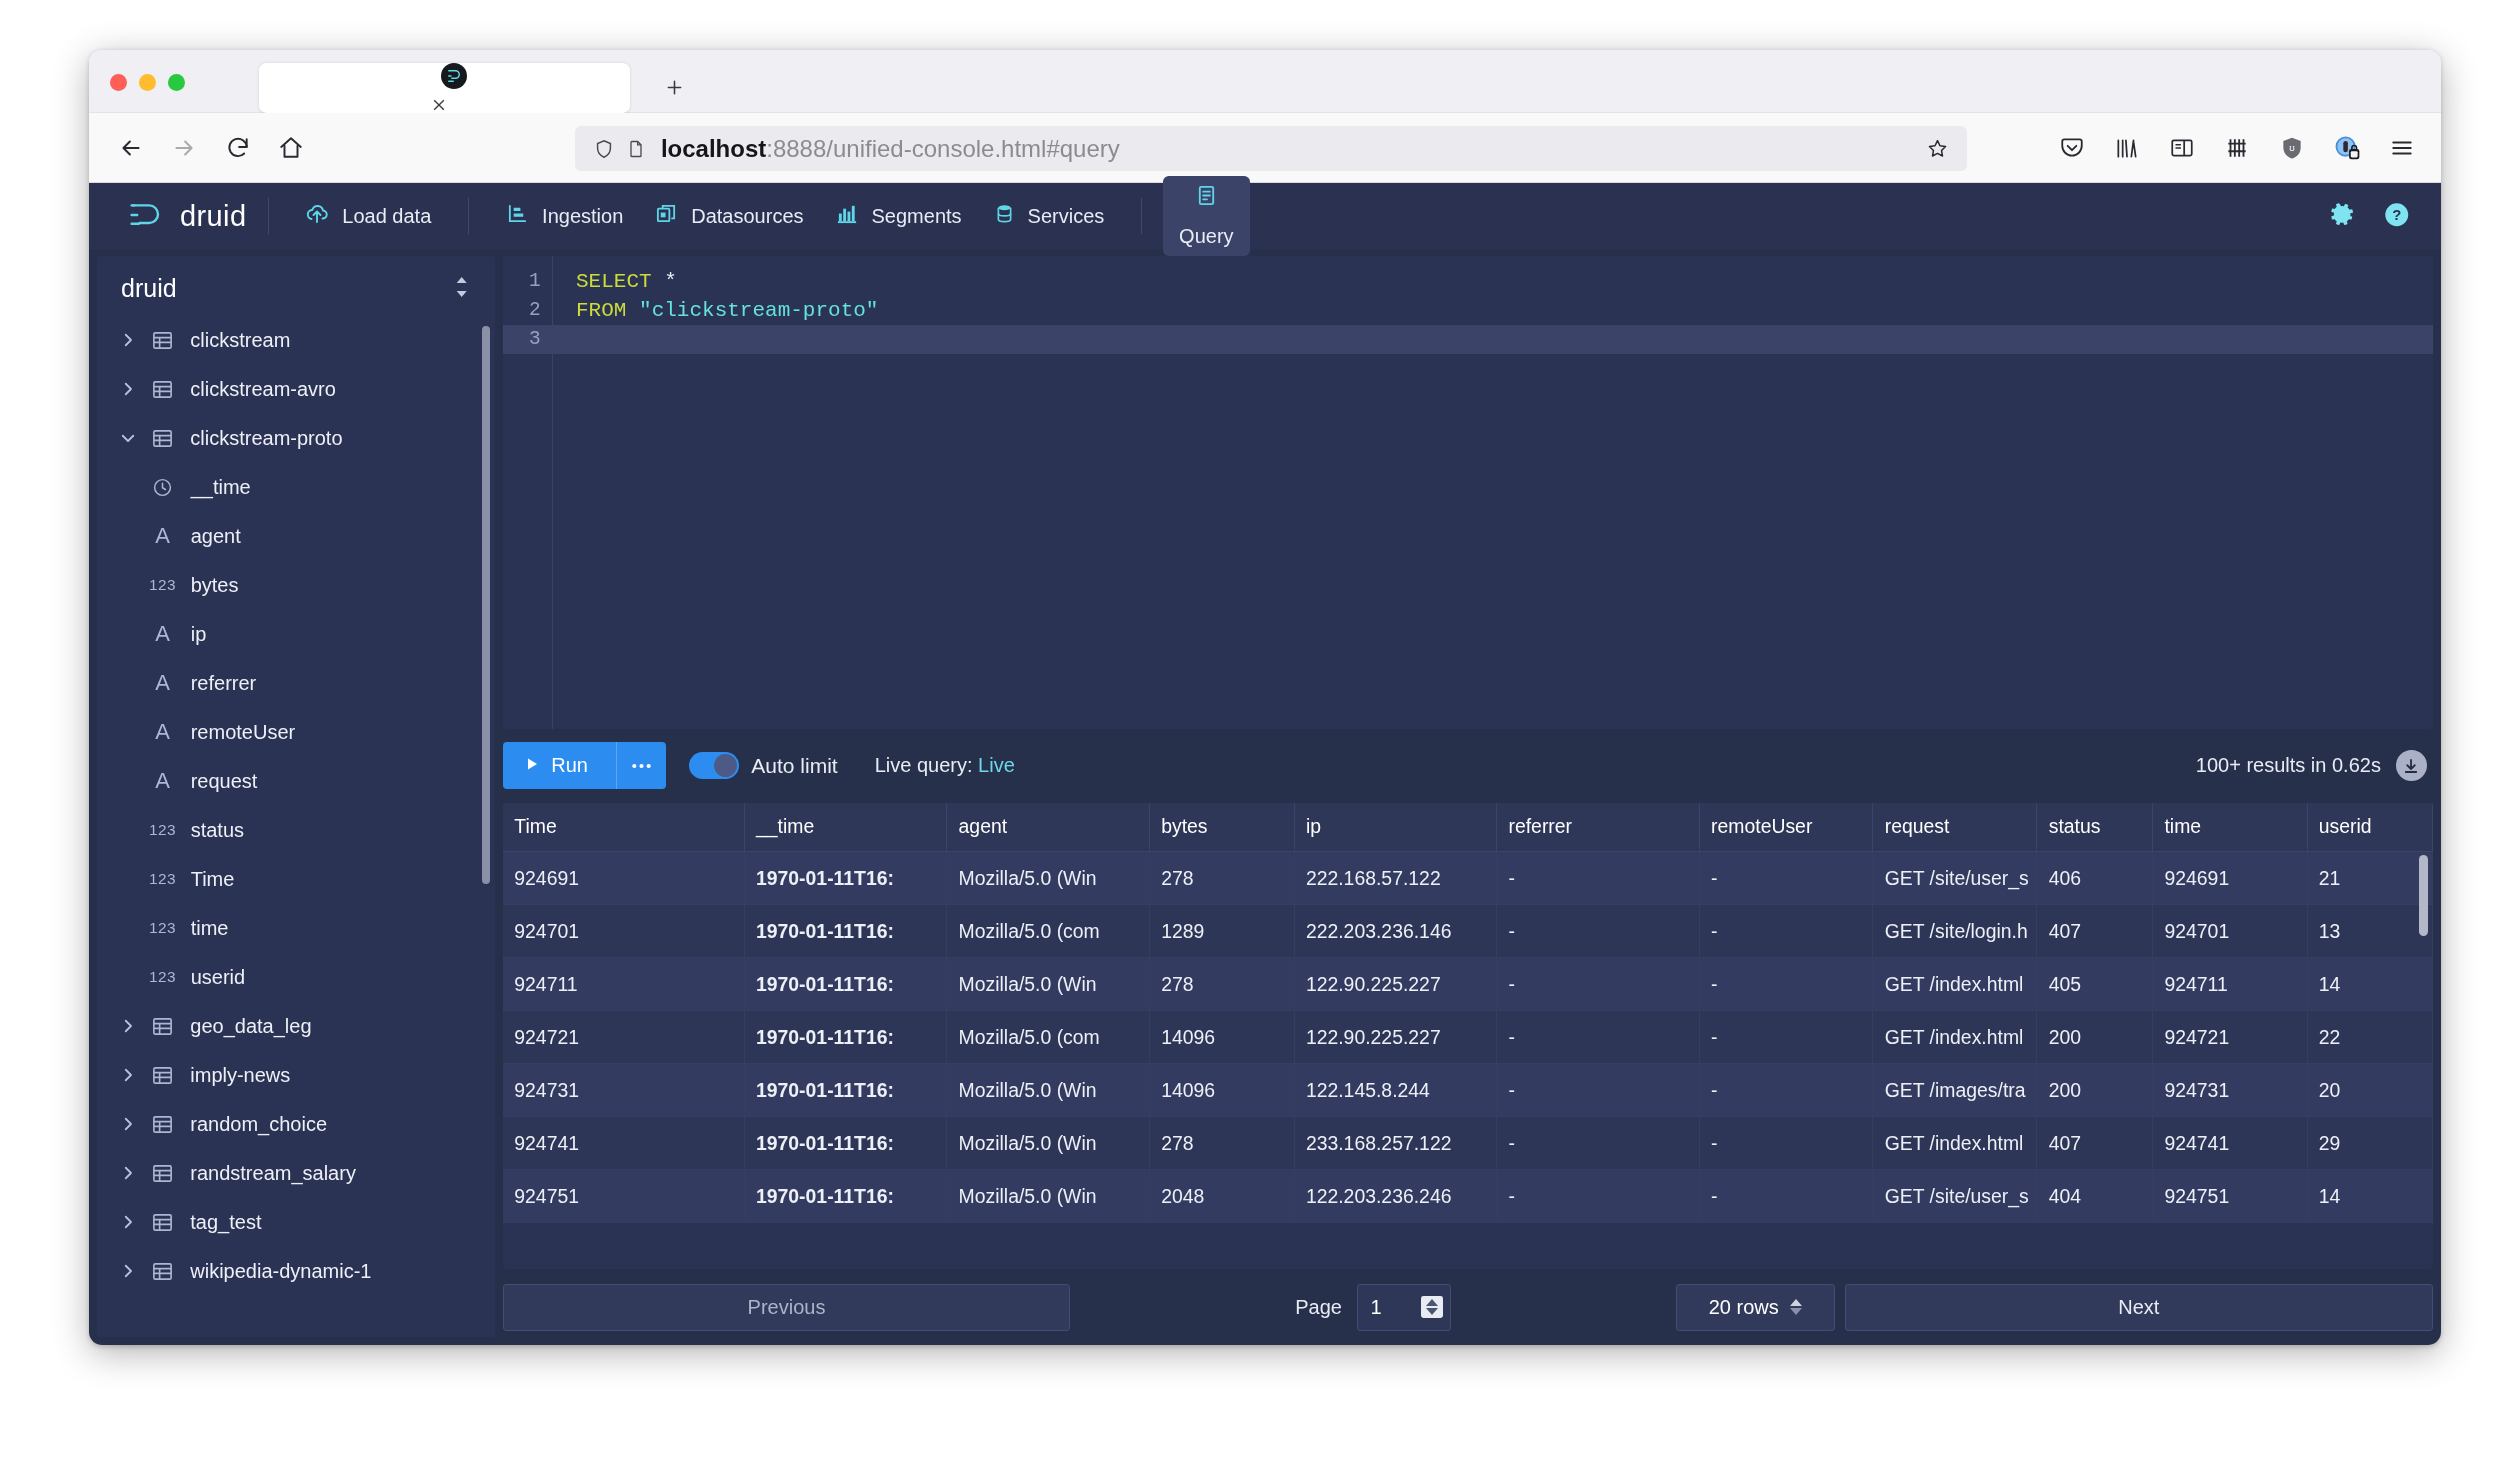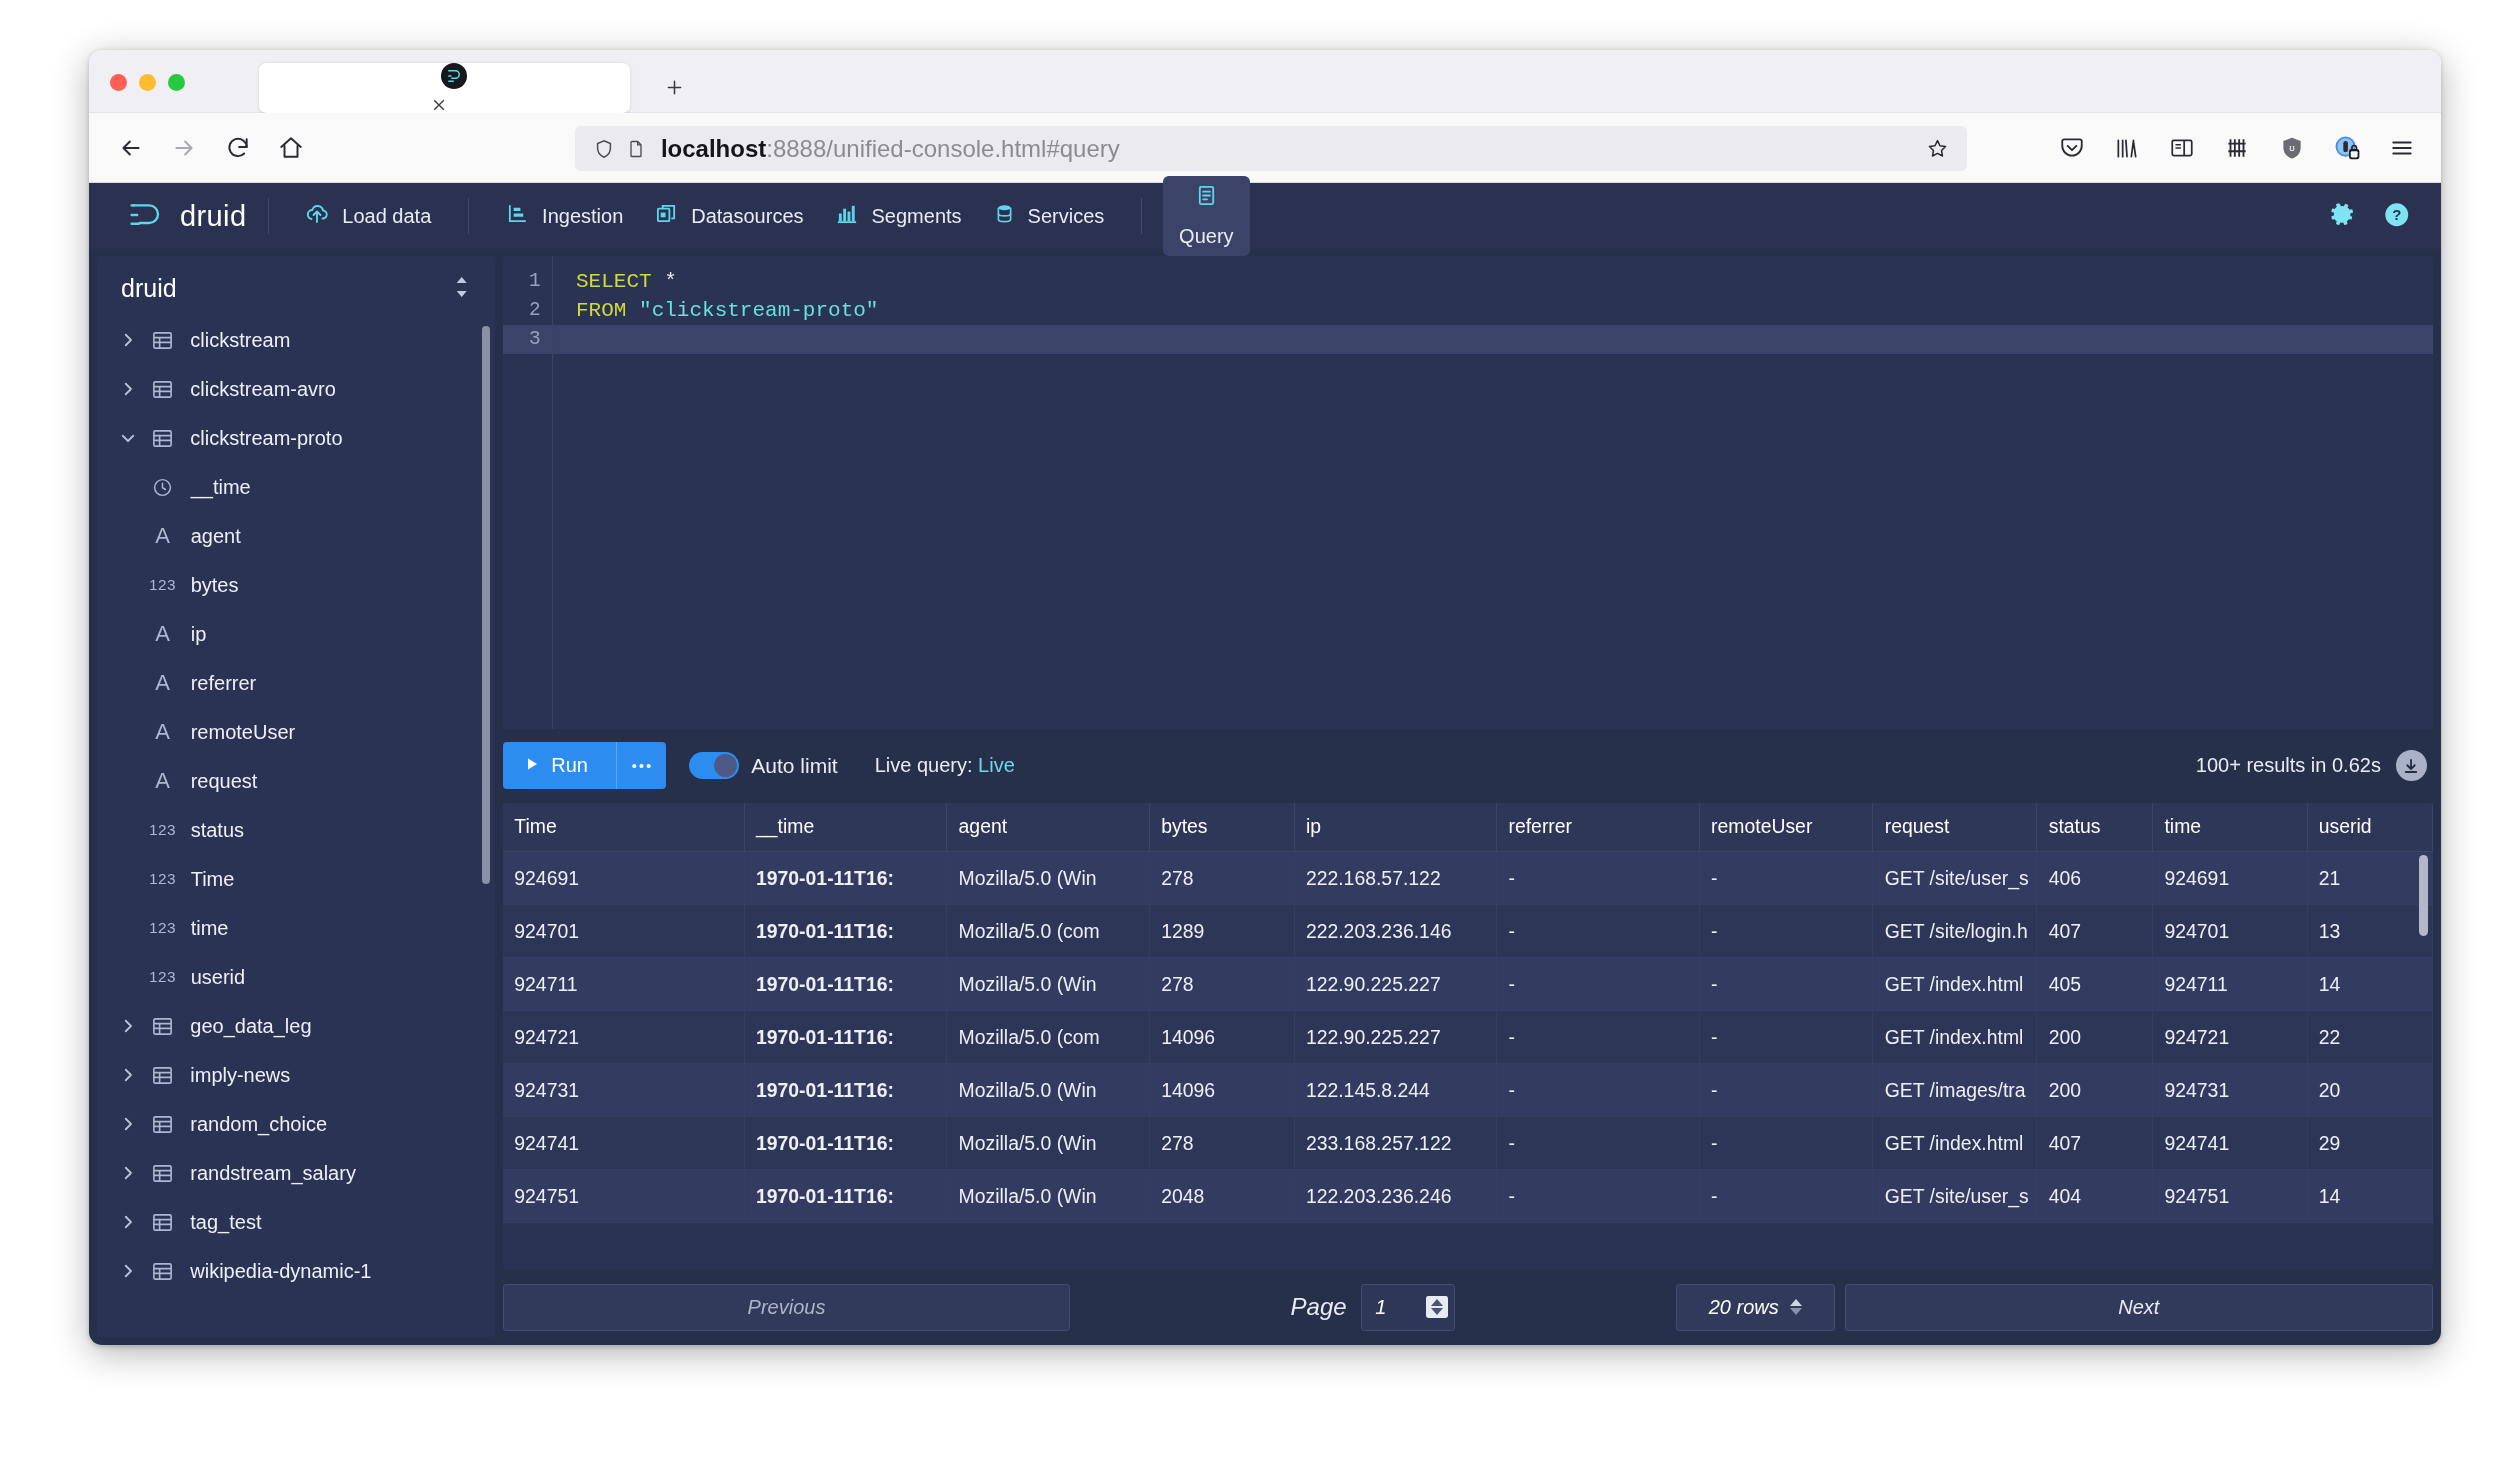--- a/index.html
+++ b/index.html
@@ -202,29 +202,29 @@
   }
   tbody tr:nth-child(odd)  td { background: #333c60; }
   tbody tr:nth-child(even) td { background: #2e3658; }
   td.b { font-weight: 700; }
   #tbl-scroll {
     position: absolute; right: 4.9px; top: 52px; width: 9px; height: 81px;
     background:#b3b8c9; border-radius: 4.9px;
   }
 
   
-  #pager { height: 60px; display:flex; align-items:center; gap: 9.7px; flex: none; font-style: italic; }
+  #pager { height: 60px; display:flex; align-items:center; gap: 9.7px; flex: none; }
   .pg-btn {
     height: 47px; border-radius: 3.2px; border: 0.8px solid #444d73; background: #323a5c;
     display:flex; align-items:center; justify-content:center; font-size: 20px; color:#aeb4c9;
   }
   .pg-btn.wide-prev { width: 567px; }
   .pg-btn.wide-next { flex: 1; color:#e9ecf5; }
   .pg-mid { flex: 1; display:flex; align-items:center; justify-content:center; gap: 14.6px; }
-  .pg-label { font-size: 24px; color:#e9ecf5; }
+  .pg-label { font-size: 20px; color:#e9ecf5; }
   .num-input {
     width: 94px; height: 47px; border:0.8px solid #444d73; border-radius:3.2px; background:#2f3759;
     display:flex; align-items:center; padding: 0 6.5px 0 13px; color:#ffffff; font-size:20px;
   }
   .num-input .v { flex:1; }
   .stepper { display:flex; flex-direction:column; align-items:center; justify-content:center; gap:1.6px; background:#e9ebf2; border-radius:2.4px; padding: 3.2px 4.9px; }
   .stepper i { display:block; width:0; height:0; border-left:6.5px solid transparent; border-right:6.5px solid transparent; }
   .stepper i.up { border-bottom: 7.3px solid #4a5474; }
   .stepper i.dn { border-top: 7.3px solid #4a5474; }
   .rows-select {

